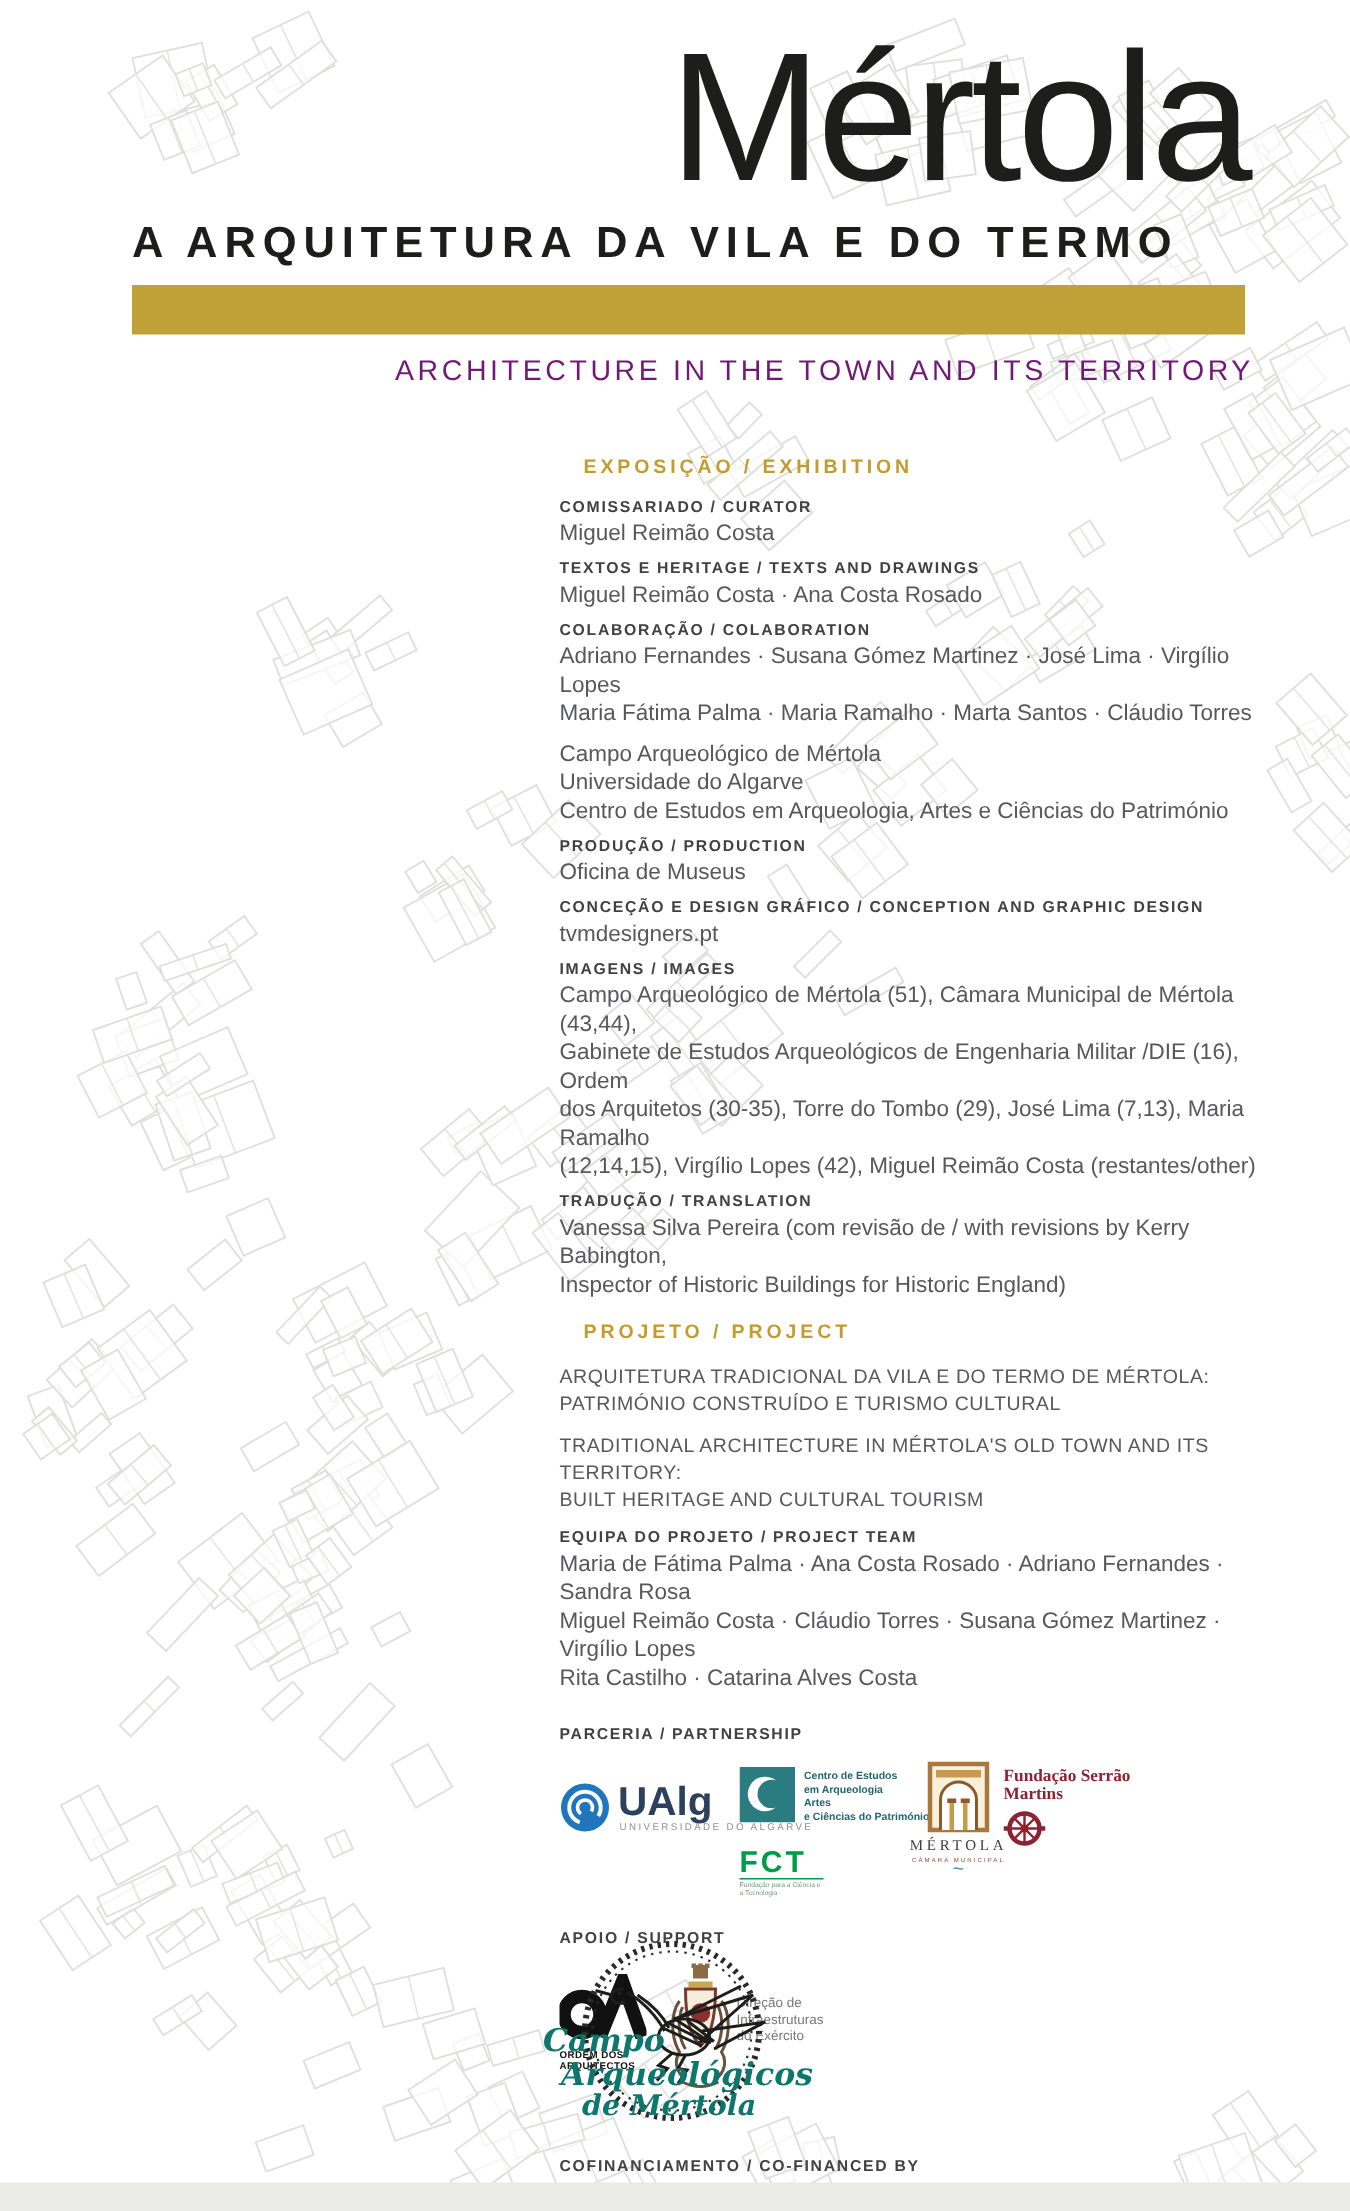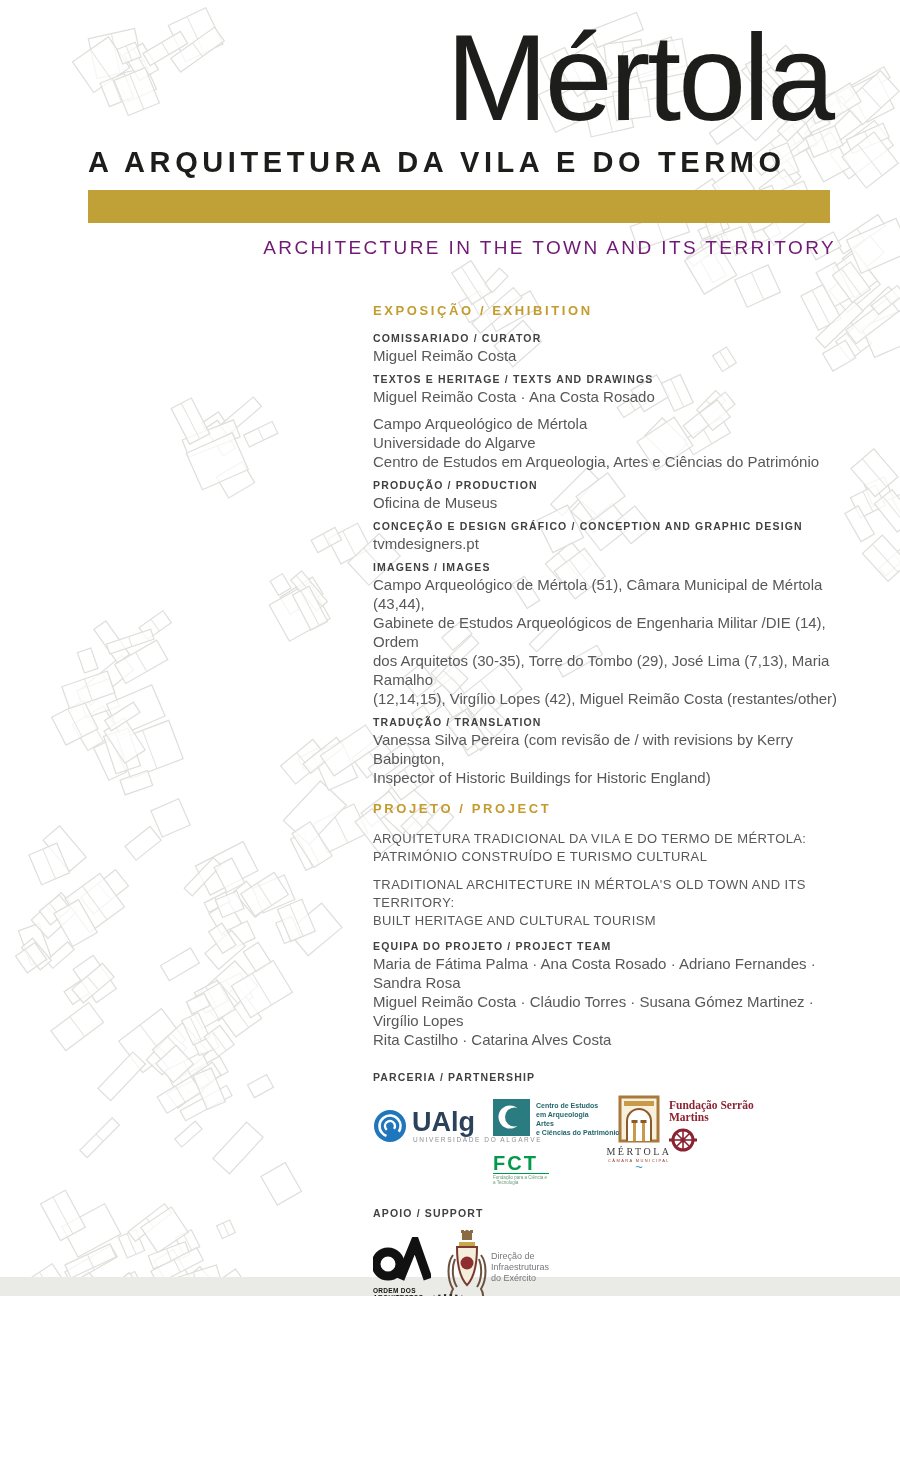--- a/index.html
+++ b/index.html
@@ -1,31 +1,31 @@
 <!DOCTYPE html>
 <html><head>
 <meta charset="utf-8">
 <style>
   html,body{margin:0;padding:0;background:#fff;}
-  .poster{position:relative;width:900px;height:1296px;background:#fff;overflow:hidden;
+  .poster{position:relative;width:900px;height:1474px;background:#fff;overflow:hidden;
           font-family:"Liberation Sans",sans-serif;color:#565659;}
   #bgmap{position:absolute;left:0;top:0;z-index:0;}
 
   
   .title{position:absolute;right:68px;top:14px;font-size:122px;line-height:1.05;
          font-weight:300;letter-spacing:-3px;color:#1d1d1b;z-index:2;}
   .subtitle-pt{position:absolute;left:88px;top:146px;width:742px;font-size:29px;font-weight:700;
          letter-spacing:4.6px;color:#1d1d1b;white-space:nowrap;z-index:2;}
   .gold-bar{position:absolute;left:88px;top:190px;width:742px;height:33px;background:#c0a137;z-index:2;}
   .subtitle-en{position:absolute;right:64px;top:237px;font-size:19px;letter-spacing:2.4px;
          color:#701a75;z-index:2;}
 
   
   .credits{position:absolute;left:373px;top:303px;width:475px;z-index:2;}
-  .gold-heading{font-size:13px;font-weight:700;letter-spacing:2.6px;color:#c49b2d;margin:0 0 14px;}
+  .gold-heading{font-size:13px;font-weight:700;letter-spacing:2.6px;color:#c49b2d;margin:0 16px 14px;}
   .group{margin-bottom:8px;}
   .label{font-size:10.5px;font-weight:700;letter-spacing:1.15px;color:#414042;margin-bottom:2px;}
   .line{font-size:15px;line-height:19px;color:#57585a;}
   .caps{font-size:13px;line-height:18px;letter-spacing:.4px;color:#57585a;margin-bottom:10px;}
   .section-gap{margin-top:14px;}
   .logos-row{position:relative;}
   .logo-label{margin-top:22px;margin-bottom:10px;}
 
   
   .row-partnership{height:92px;}
@@ -519,41 +519,46 @@
     <div class="group">
       <div class="label">COMISSARIADO / CURATOR</div>
       <div class="line">Miguel Reimão Costa</div>
     </div>
 
     <div class="group">
       <div class="label">TEXTOS E HERITAGE / TEXTS AND DRAWINGS</div>
       <div class="line">Miguel Reimão Costa · Ana Costa Rosado</div>
     </div>
 
+    <div class="group">
+      <div class="label">COLABORAÇÃO / COLABORATION</div>
+      <div class="line">Adriano Fernandes · Susana Gómez Martinez · José Lima · Virgílio Lopes</div>
+      <div class="line">Maria Fátima Palma · Maria Ramalho · Marta Santos · Cláudio Torres</div>
+    </div>
 
     <div class="group">
       <div class="line">Campo Arqueológico de Mértola</div>
       <div class="line">Universidade do Algarve</div>
       <div class="line">Centro de Estudos em Arqueologia, Artes e Ciências do Património</div>
     </div>
 
     <div class="group">
       <div class="label">PRODUÇÃO / PRODUCTION</div>
       <div class="line">Oficina de Museus</div>
     </div>
 
     <div class="group">
       <div class="label">CONCEÇÃO E DESIGN GRÁFICO / CONCEPTION AND GRAPHIC DESIGN</div>
       <div class="line">tvmdesigners.pt</div>
     </div>
 
     <div class="group">
       <div class="label">IMAGENS / IMAGES</div>
       <div class="line">Campo Arqueológico de Mértola (51), Câmara Municipal de Mértola (43,44),</div>
-      <div class="line">Gabinete de Estudos Arqueológicos de Engenharia Militar /DIE (14), Ordem</div>
+      <div class="line">Gabinete de Estudos Arqueológicos de Engenharia Militar /DIE (16), Ordem</div>
       <div class="line">dos Arquitetos (30-35), Torre do Tombo (29), José Lima (7,13), Maria Ramalho</div>
       <div class="line">(12,14,15), Virgílio Lopes (42), Miguel Reimão Costa (restantes/other)</div>
     </div>
 
     <div class="group">
       <div class="label">TRADUÇÃO / TRANSLATION</div>
       <div class="line">Vanessa Silva Pereira (com revisão de / with revisions by Kerry Babington,</div>
       <div class="line">Inspector of Historic Buildings for Historic England)</div>
     </div>
 

